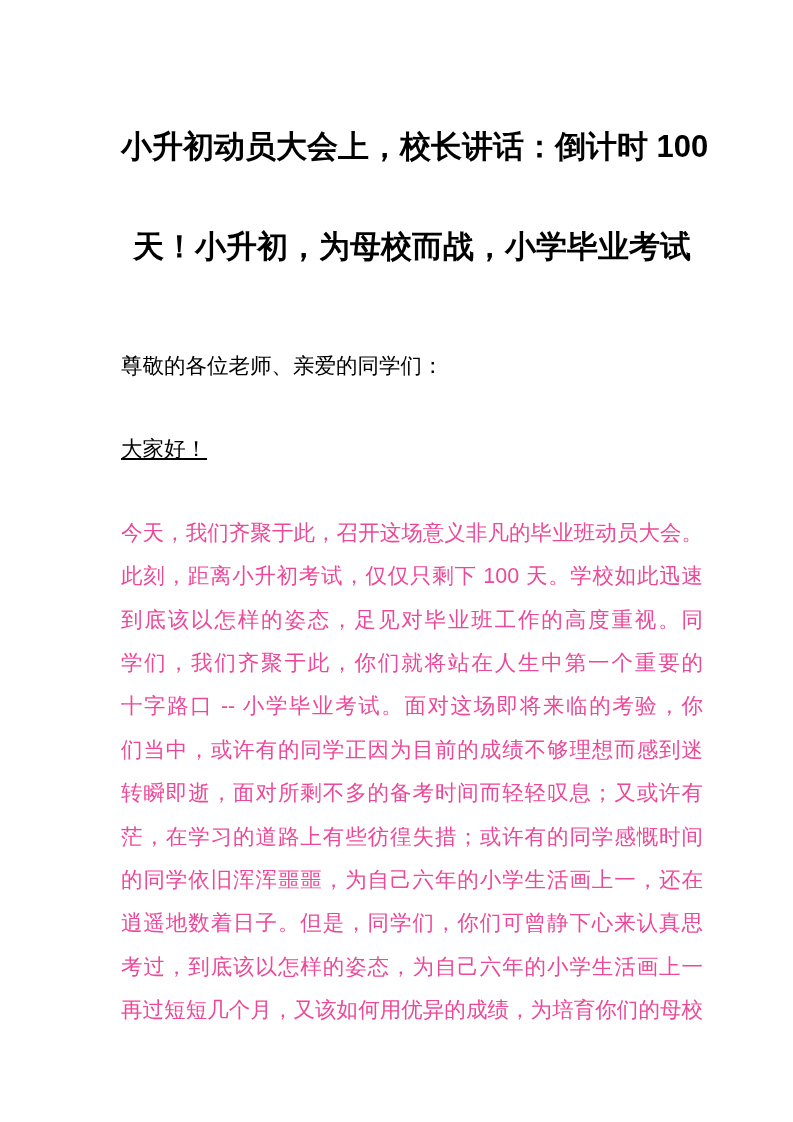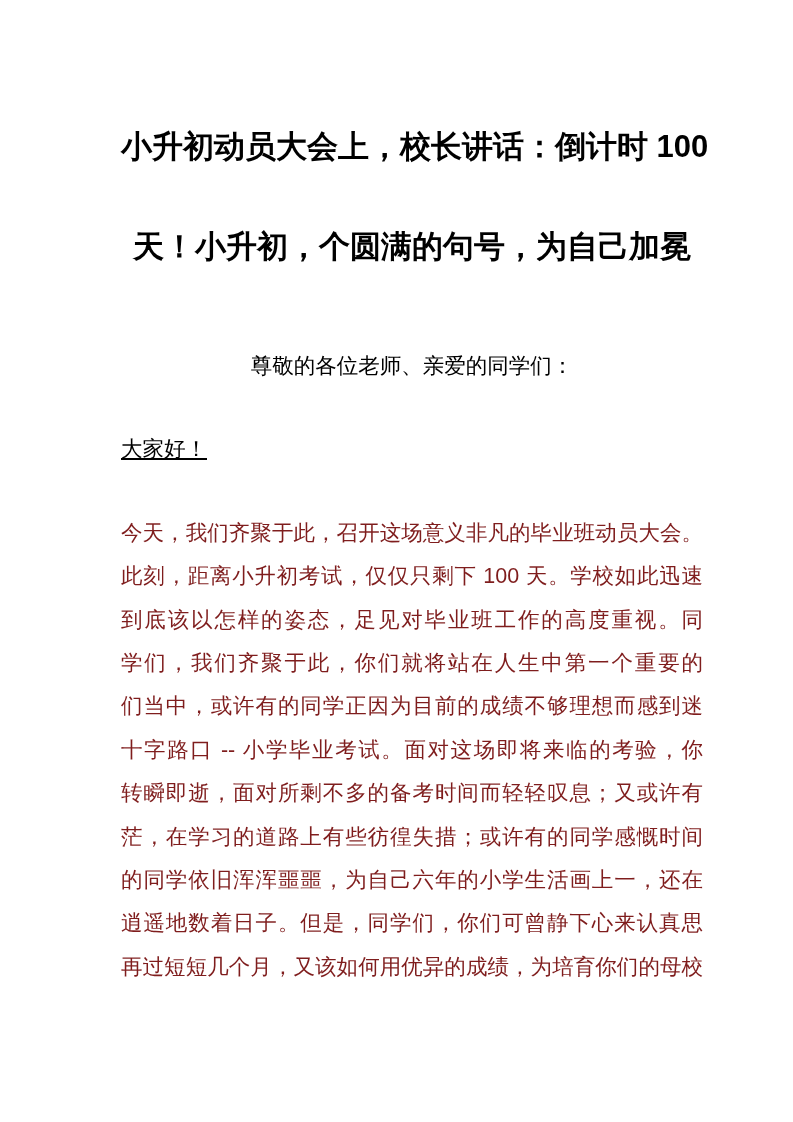--- a/index.html
+++ b/index.html
@@ -28,52 +28,53 @@
   }
   .doc-title .title-line {
     white-space: nowrap;
   }
   .para {
     margin: 0;
     font-size: 21.5px;
     line-height: 43.4px;
     color: #000000;
   }
-  .salutation { margin-top: 48px; text-align: center; }
+  .salutation { margin-top: 48px; }
   .greeting   { margin-top: 40px; text-decoration: underline; }
   .body-para  { margin-top: 40px; }
   .body-line {
     font-size: 21.5px;
     line-height: 43.4px;
     text-align: justify;
     text-align-last: justify;
-    color: #7f1d1d;
+    color: #ec4899;
   }
 </style>
 </head>
 <body>
 
 <div class="page">
 
   <div class="doc-title">
     <div class="title-line">小升初动员大会上，校长讲话：倒计时 100</div>
-    <div class="title-line">天！小升初，个圆满的句号，为自己加冕</div>
+    <div class="title-line">天！小升初，为母校而战，小学毕业考试</div>
   </div>
 
   <p class="para salutation">尊敬的各位老师、亲爱的同学们：</p>
 
   <p class="para greeting">大家好！</p>
 
   <div class="body-para">
       <div class="body-line">今天，我们齐聚于此，召开这场意义非凡的毕业班动员大会。</div>
       <div class="body-line">此刻，距离小升初考试，仅仅只剩下 100 天。学校如此迅速</div>
       <div class="body-line">到底该以怎样的姿态，足见对毕业班工作的高度重视。同</div>
       <div class="body-line">学们，我们齐聚于此，你们就将站在人生中第一个重要的</div>
+      <div class="body-line">十字路口 -- 小学毕业考试。面对这场即将来临的考验，你</div>
       <div class="body-line">们当中，或许有的同学正因为目前的成绩不够理想而感到迷</div>
-      <div class="body-line">十字路口 -- 小学毕业考试。面对这场即将来临的考验，你</div>
       <div class="body-line">转瞬即逝，面对所剩不多的备考时间而轻轻叹息；又或许有</div>
       <div class="body-line">茫，在学习的道路上有些彷徨失措；或许有的同学感慨时间</div>
       <div class="body-line">的同学依旧浑浑噩噩，为自己六年的小学生活画上一，还在</div>
       <div class="body-line">逍遥地数着日子。但是，同学们，你们可曾静下心来认真思</div>
+      <div class="body-line">考过，到底该以怎样的姿态，为自己六年的小学生活画上一</div>
       <div class="body-line">再过短短几个月，又该如何用优异的成绩，为培育你们的母校</div>
     </div>
 
 </div>
 
 </body></html>

